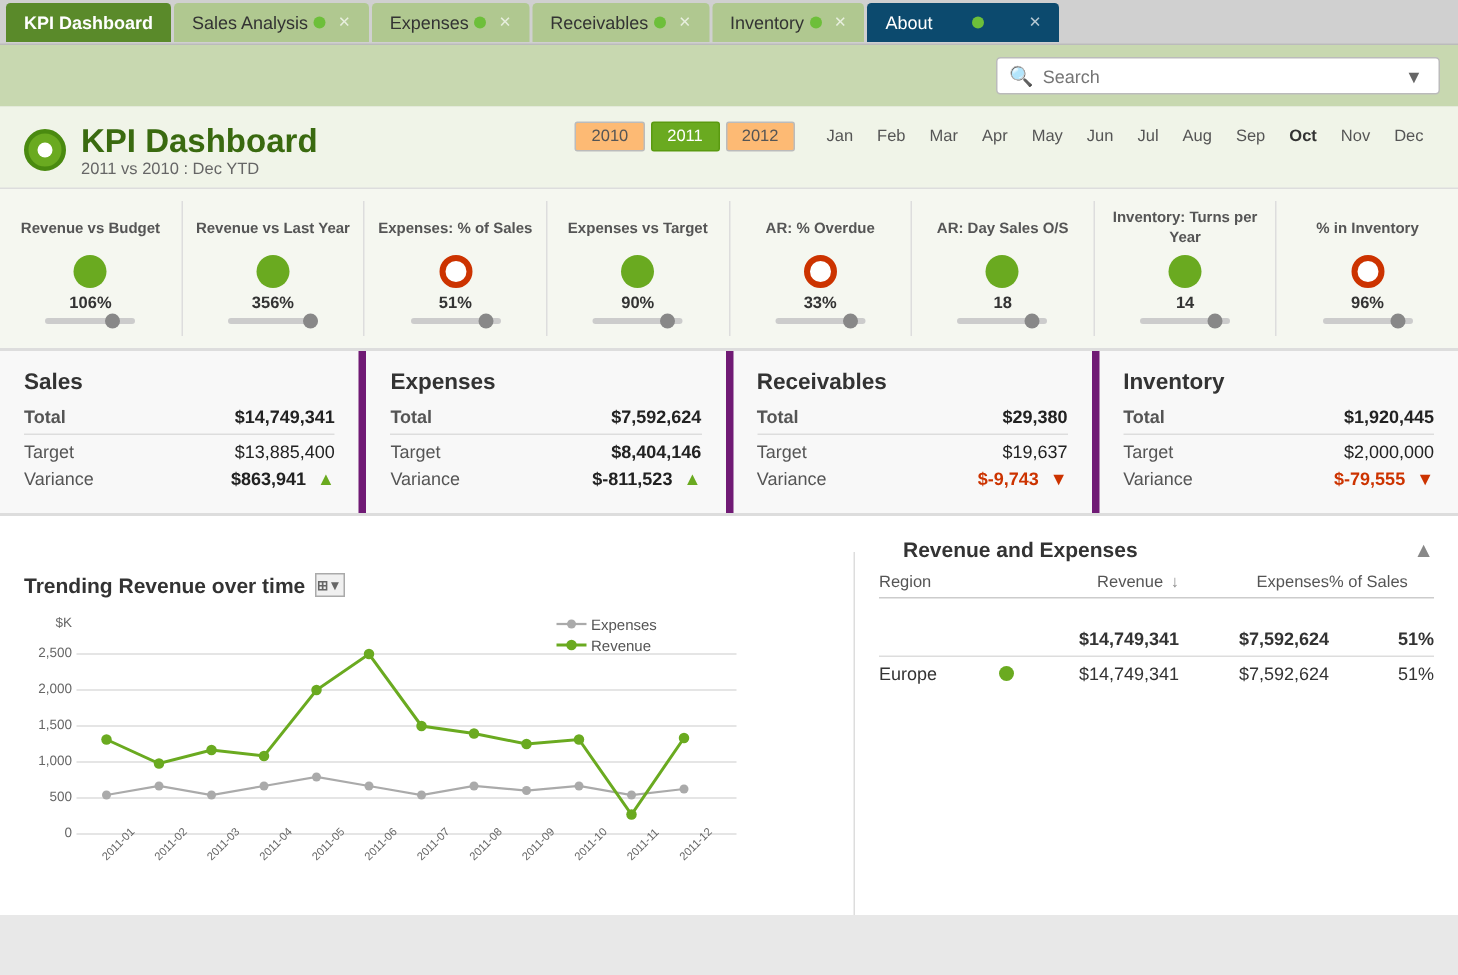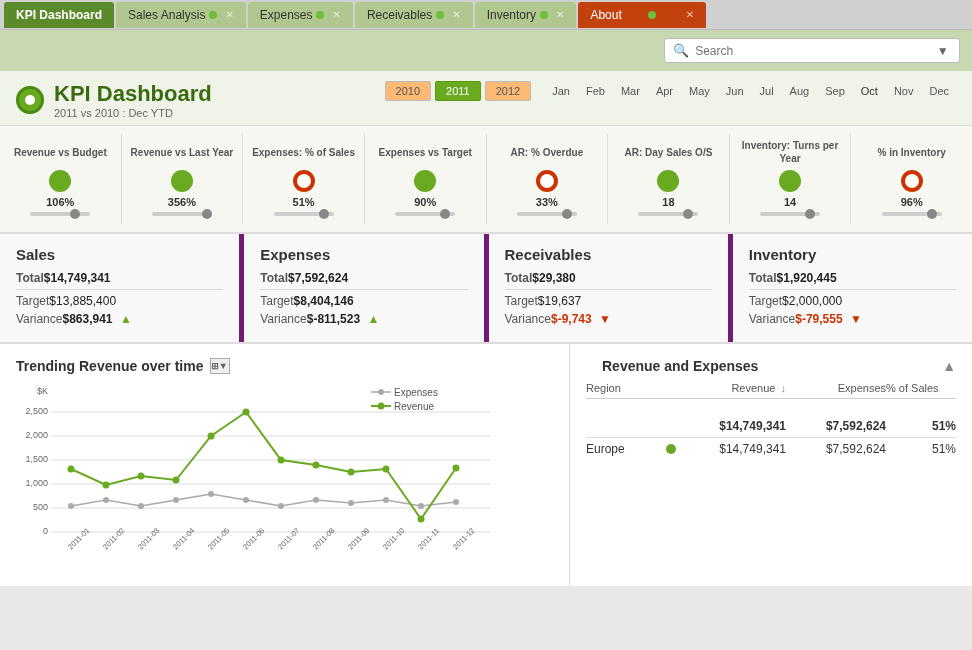--- a/index.html
+++ b/index.html
@@ -4,21 +4,21 @@
   <style>
     * { box-sizing: border-box; margin: 0; padding: 0; }
     body { font-family: Arial, sans-serif; font-size: 12px; background: #e8e8e8; color: #333; width: 972px; }
 
     
     .top-nav { display: flex; align-items: center; background: #d0d0d0; border-bottom: 1px solid #bbb; height: 30px; padding: 0 4px; gap: 2px; }
     .nav-tab { padding: 4px 12px; font-size: 12px; border-radius: 3px 3px 0 0; cursor: pointer; display: flex; align-items: center; gap: 4px; height: 26px; }
     .nav-tab.active { background: #5a8a2a; color: white; font-weight: bold; }
     .nav-tab.inactive { background: #b0c890; color: #333; }
     .nav-tab .dot { width: 8px; height: 8px; border-radius: 50%; background: #6dbf3a; display: inline-block; }
-    .nav-tab.about-tab { background: #c2410c; color: white; gap: 26px; }
+    .nav-tab.about-tab { background: #0c4a6e; color: white; gap: 26px; }
     .nav-tab .x-btn { margin-left: 4px; color: rgba(255,255,255,0.7); font-size: 10px; }
 
     
     .search-area { background: #c8d8b0; padding: 8px 12px; display: flex; justify-content: flex-end; align-items: center; }
     .search-box { display: flex; align-items: center; background: white; border: 1px solid #bbb; border-radius: 3px; padding: 4px 8px; width: 296px; gap: 6px; }
     .search-box input { border: none; outline: none; font-size: 13px; color: #999; width: 100%; }
     .search-dropdown { width: 20px; height: 100%; display: flex; align-items: center; justify-content: center; color: #666; cursor: pointer; }
 
     
     .dashboard-header { background: #f0f4e8; padding: 10px 16px 6px; display: flex; align-items: flex-start; justify-content: space-between; border-bottom: 1px solid #ddd; }
@@ -43,31 +43,31 @@
     .kpi-dot-red { width: 22px; height: 22px; border-radius: 50%; background: white; border: 4px solid #cc3300; margin: 0 auto; }
     .kpi-value { font-size: 11px; font-weight: bold; color: #333; }
     .kpi-slider { width: 60px; height: 4px; background: #ccc; margin: 4px auto; border-radius: 2px; position: relative; }
     .kpi-slider-dot { width: 10px; height: 10px; background: #888; border-radius: 50%; position: absolute; top: -3px; }
 
     
     .summary-row { display: flex; background: #f8f8f8; border-bottom: 2px solid #ddd; }
     .summary-panel { flex: 1; padding: 12px 16px; border-right: 5px solid #701a75; }
     .summary-panel:last-child { border-right: none; }
     .summary-title { font-size: 15px; font-weight: bold; color: #333; margin-bottom: 8px; }
-    .summary-row-item { display: flex; justify-content: flex-start; margin-bottom: 4px; font-size: 12px; }
+    .summary-row-item { display: flex; justify-content: space-between; margin-bottom: 4px; font-size: 12px; }
     .summary-row-item .label { color: #555; }
     .summary-row-item .value { font-weight: bold; color: #222; }
     .summary-row-item .value.red { color: #cc3300; }
     .variance-arrow-up { color: #6aaa20; margin-left: 4px; }
     .variance-arrow-down { color: #cc3300; margin-left: 4px; }
     .divider-line { border-top: 1px solid #ddd; margin: 4px 0; }
 
     
     .bottom-row { display: flex; background: white; min-height: 240px; }
-    .chart-panel { flex: 0 0 570px; padding: 14px 16px; border-right: 1px solid #ddd; }
+    .chart-panel { flex: 0 0 570px; padding: 14px 16px; border-right: 1px solid #ddd; margin-top: 24px; }
     .chart-title { font-size: 14px; font-weight: bold; color: #333; margin-bottom: 8px; display: flex; align-items: center; gap: 6px; }
     .chart-icon { width: 20px; height: 16px; border: 1px solid #aaa; background: #f0f0f0; display: flex; align-items: center; justify-content: center; font-size: 9px; color: #666; cursor: pointer; }
 
     .chart-area { position: relative; height: 190px; }
 
     .revenue-panel { flex: 1; padding: 14px 16px; }
     .revenue-title { font-size: 14px; font-weight: bold; color: #333; margin-bottom: 8px; display: flex; justify-content: space-between; align-items: flex-start; margin-left: 16px; }
     .table-header { display: flex; font-size: 11px; color: #555; border-bottom: 1px solid #ccc; padding-bottom: 4px; margin-bottom: 16px; }
     .table-header .col-region { flex: 0 0 80px; }
     .table-header .col-dot { flex: 0 0 20px; }
@@ -145,21 +145,21 @@
     <div class="month-btns">
       <span class="month-btn">Jan</span>
       <span class="month-btn">Feb</span>
       <span class="month-btn">Mar</span>
       <span class="month-btn">Apr</span>
       <span class="month-btn">May</span>
       <span class="month-btn">Jun</span>
       <span class="month-btn">Jul</span>
       <span class="month-btn">Aug</span>
       <span class="month-btn">Sep</span>
-      <span class="month-btn" style="font-weight:normal; color:#333;">Oct</span>
+      <span class="month-btn" style="font-weight:bold; color:#333;">Oct</span>
       <span class="month-btn">Nov</span>
       <span class="month-btn">Dec</span>
     </div>
   </div>
 </div>
 
 <div class="kpi-row" id="kpi-row">
     <div class="kpi-item">
       <div class="kpi-label">Revenue vs Budget</div>
       <div class="kpi-indicator">

